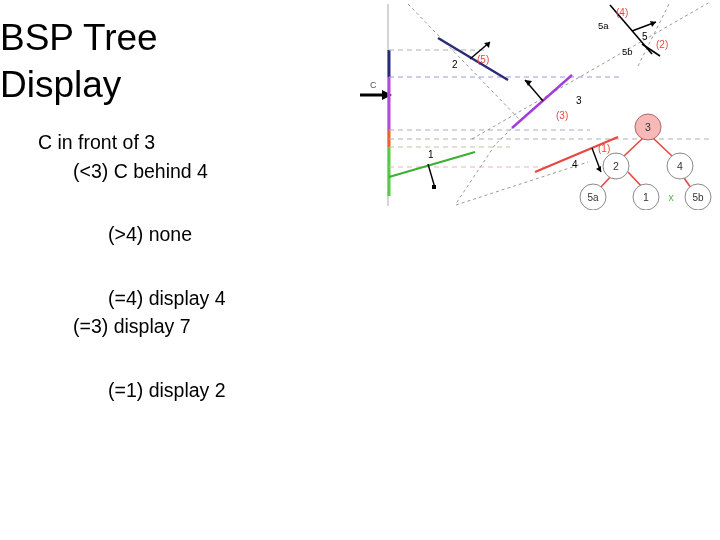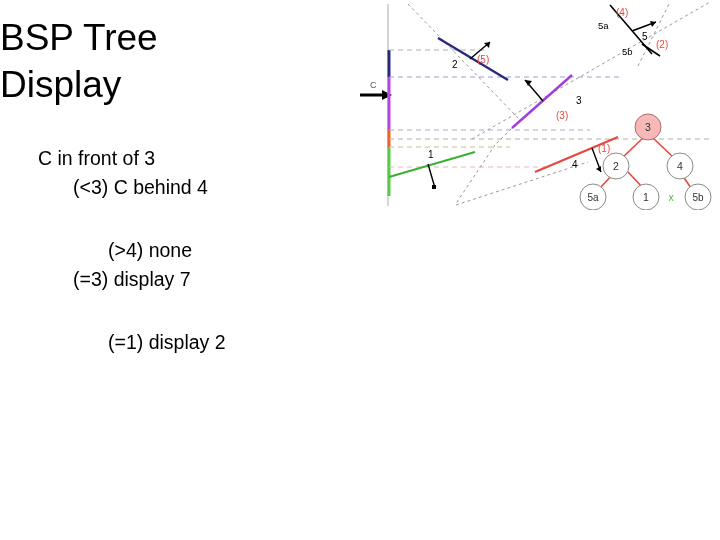--- a/index.html
+++ b/index.html
@@ -23,21 +23,21 @@
     line-height:47px;
     font-weight:400;
     letter-spacing:0px;
     color:#000;
     white-space:pre-line;
   }
 
   
   #body{
     position:absolute;
-    left:38px; top:144px;
+    left:38px; top:128px;
     width:360px;
     font-size:19.5px;
     line-height:28.6px;
     color:#000;
   }
   #body .ln{white-space:pre;}
   #body .lvl0{margin-left:0px;}
   #body .lvl1{margin-left:35px;}
   #body .lvl2{margin-left:70px;margin-top:35px;}
 
@@ -54,20 +54,21 @@
 
 <div id="slide">
 
   <div id="title">BSP Tree
 Display</div>
 
   <div id="body">
     <div class="ln lvl0">C in front of 3</div>
     <div class="ln lvl1">(&lt;3) C behind 4</div>
     <div class="ln lvl2">(&gt;4) none</div>
+    <div class="ln lvl2">(=4) display 4</div>
     <div class="ln lvl1">(=3) display 7</div>
     <div class="ln lvl2">(=1) display 2</div>
   </div>
 
   <div id="diagram">
     <svg width="360" height="210" viewBox="0 0 360 210" xmlns="http://www.w3.org/2000/svg">
 
       <g>
         <line x1="0" y1="95" x2="22" y2="95" stroke="#000" stroke-width="3"></line>
         <polygon points="22,90 32,95 22,100" fill="#000"></polygon>

